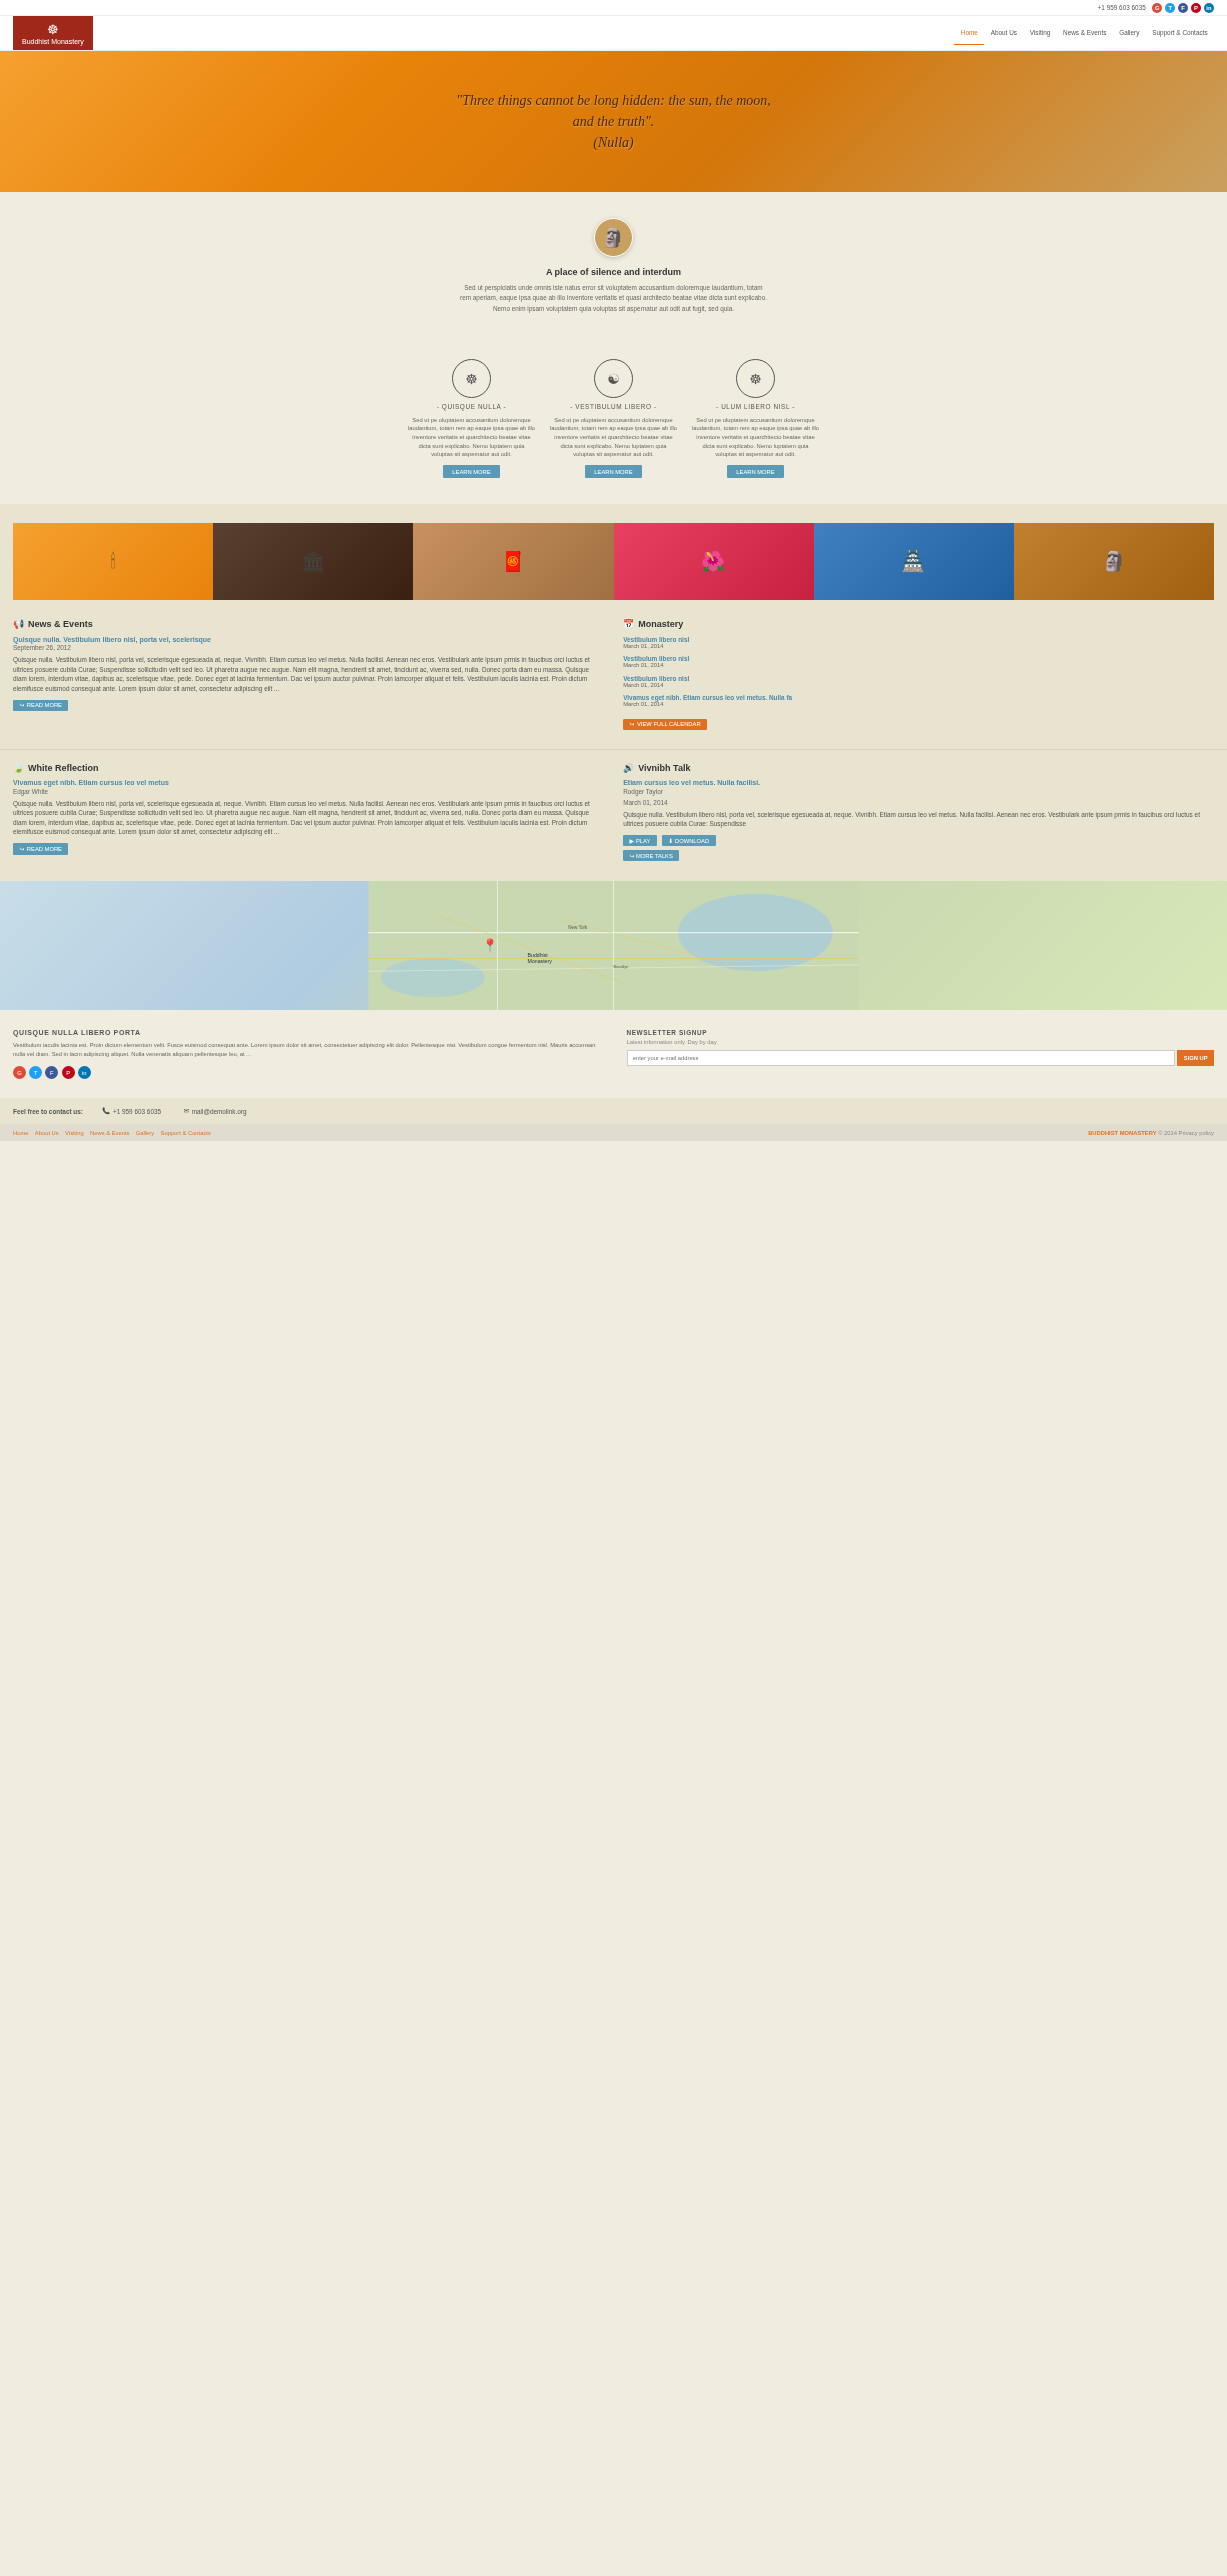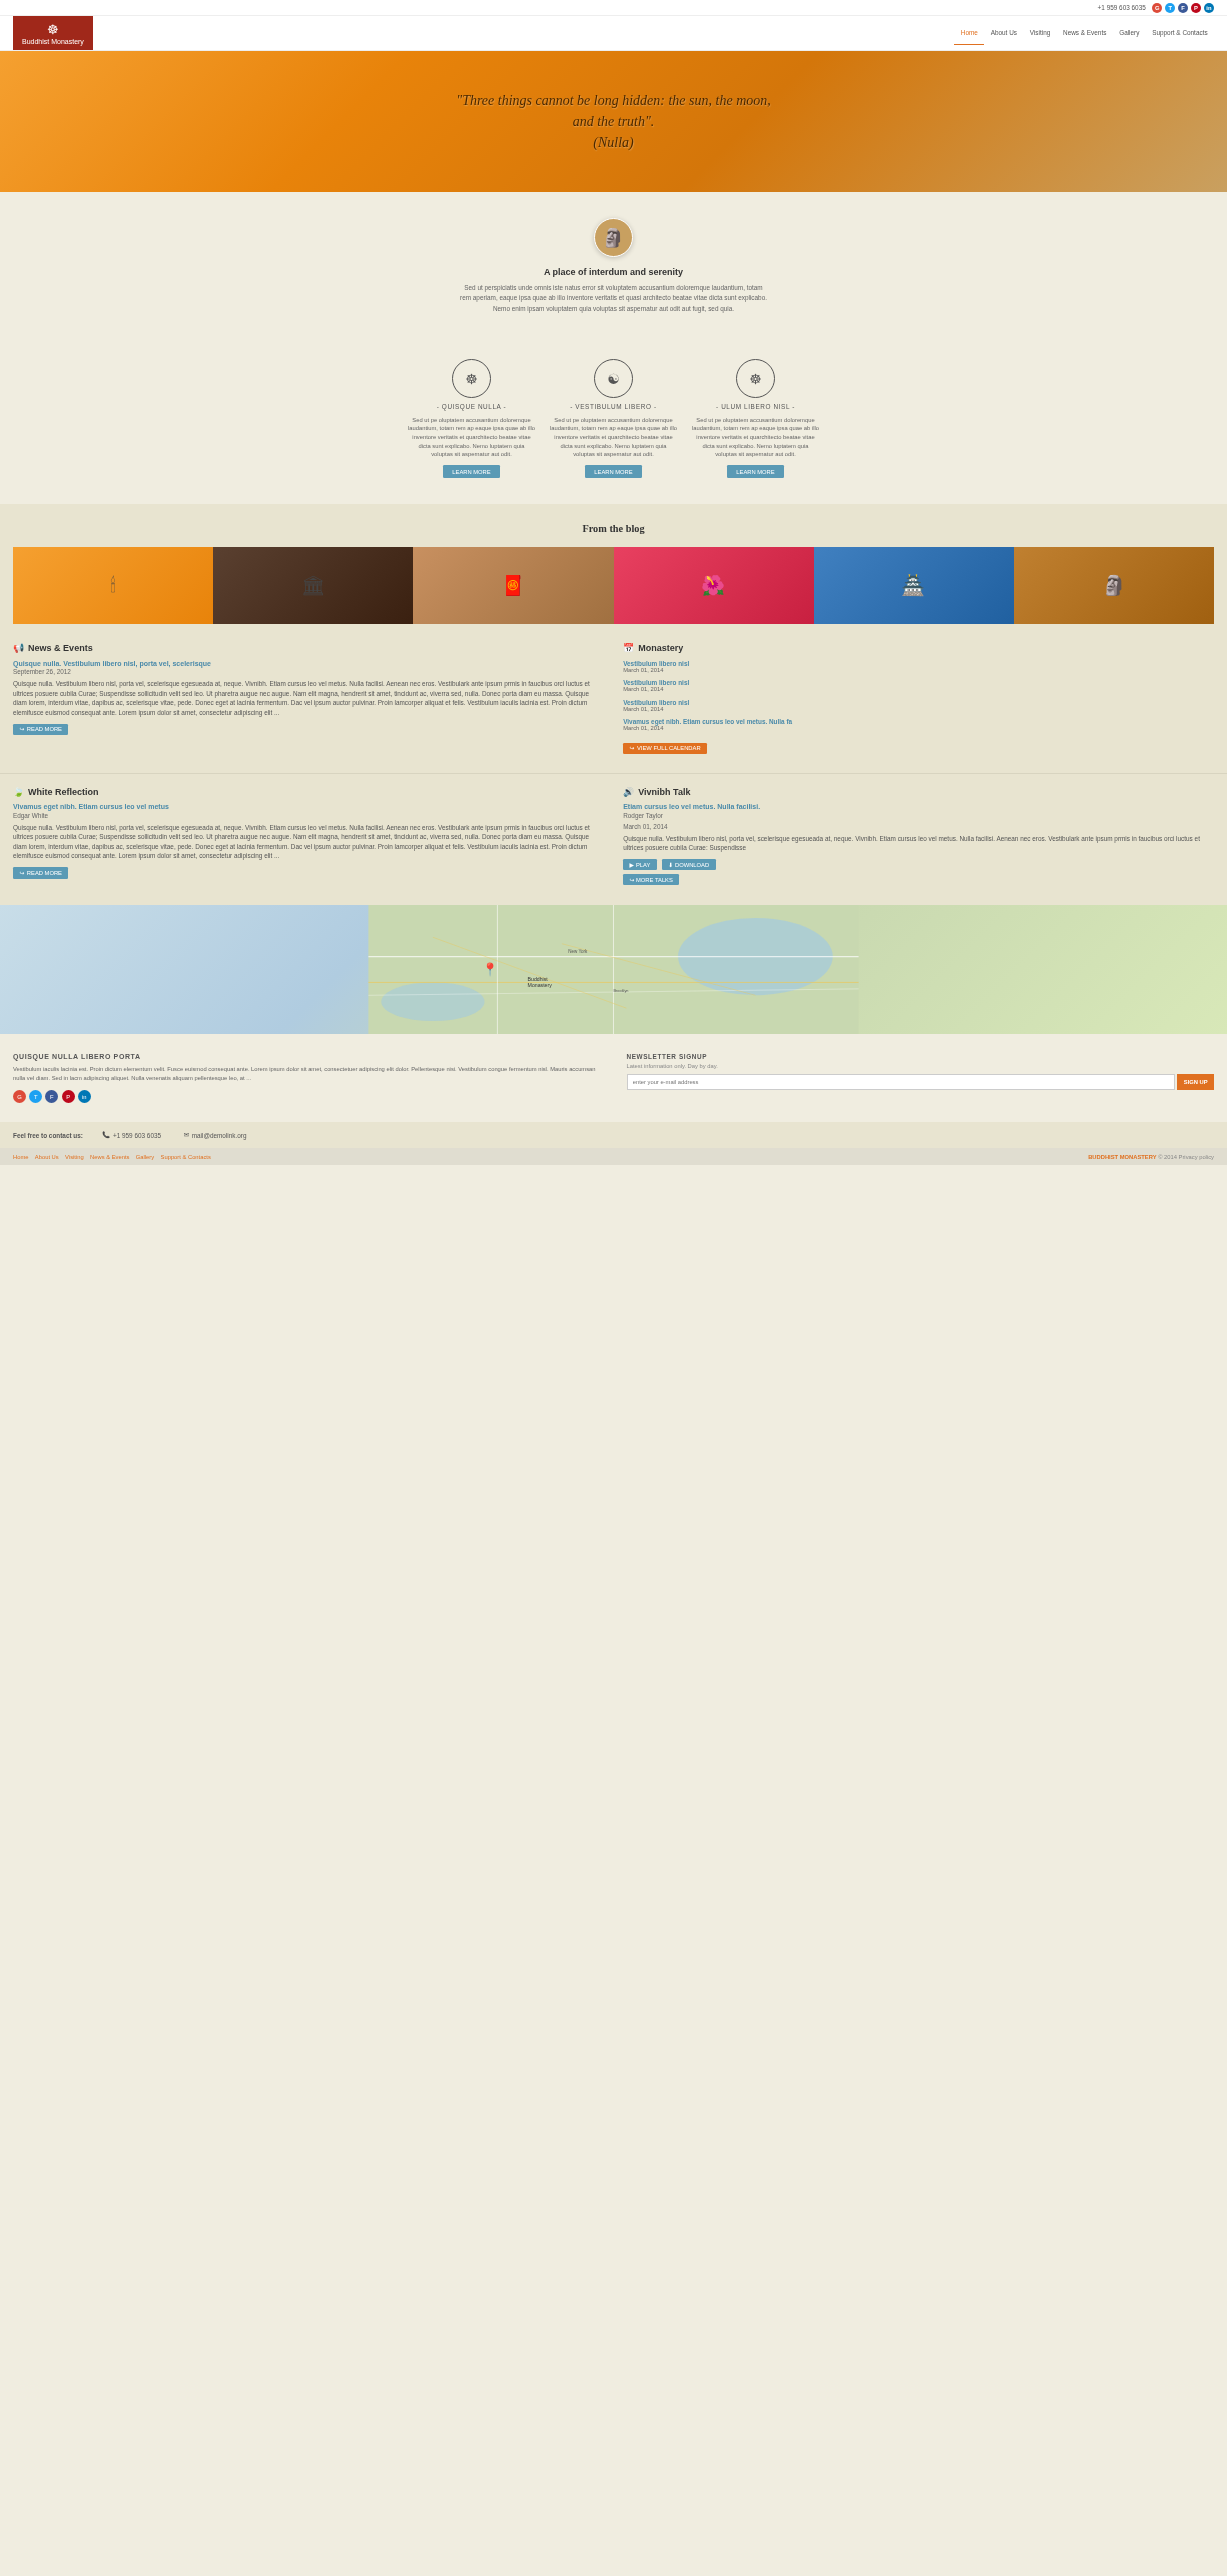--- a/index.html
+++ b/index.html
@@ -297,21 +297,21 @@
   <div>
     <div class="hero-quote">
       <span>"Three things cannot be long hidden: the sun, the moon, and the truth".</span><br>
       <span>(Nulla)</span>
     </div>
   </div>
 </section>
 
 <section class="silence-section">
   <div class="buddha-avatar">🗿</div>
-  <div class="silence-title">A place of interdum and serenity</div>
+  <div class="silence-title">A place of silence and interdum</div>
   <p class="silence-text">Sed ut perspiciatis unde omnis iste natus error sit voluptatem accusantium doloremque laudantium, totam rem aperiam, eaque ipsa quae ab illo inventore veritatis et quasi architecto beatae vitae dicta sunt explicabo. Nemo enim ipsam voluptatem quia voluptas sit aspernatur aut odit aut fugit, sed quia.</p>
 </section>
 
 <section class="features-section">
   <div class="feature-item">
     <div class="feature-icon">☸</div>
     <div class="feature-label">- QUISQUE NULLA -</div>
     <p class="feature-text">Sed ut pe oluptatem accusantium doloremque laudantium, totam rem ap eaque ipsa quae ab illo inventore veritatis et quarchitecto beatae vitae dicta sunt explicabo. Nemo luptatem quia voluptas sit aspernatur aut odit.</p>
     <button class="learn-btn">LEARN MORE</button>
   </div>
@@ -323,21 +323,20 @@
   </div>
   <div class="feature-item">
     <div class="feature-icon">☸</div>
     <div class="feature-label">- ULUM LIBERO NISL -</div>
     <p class="feature-text">Sed ut pe oluptatem accusantium doloremque laudantium, totam rem ap eaque ipsa quae ab illo inventore veritatis et quarchitecto beatae vitae dicta sunt explicabo. Nemo luptatem quia voluptas sit aspernatur aut odit.</p>
     <button class="learn-btn">LEARN MORE</button>
   </div>
 </section>
 
 <section class="blog-section">
-  <h2 class="section-title">From the blog</h2>
   <div class="blog-images">
     <div class="blog-img bi1">🕯</div>
     <div class="blog-img bi2">🏛</div>
     <div class="blog-img bi3">🧧</div>
     <div class="blog-img bi4">🌺</div>
     <div class="blog-img bi5">🏯</div>
     <div class="blog-img bi6">🗿</div>
   </div>
 </section>
 

